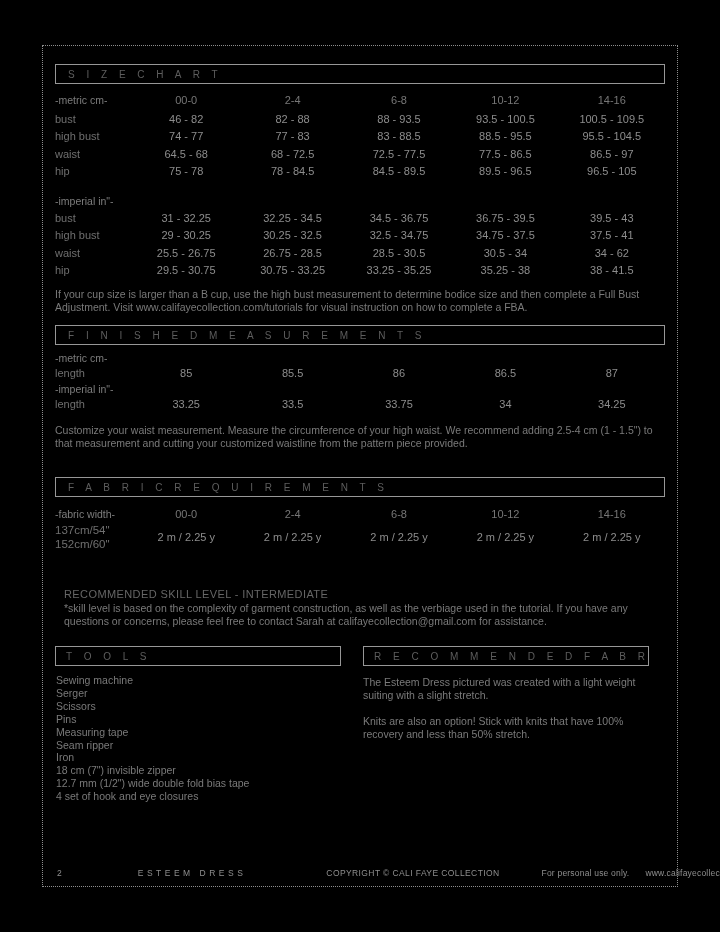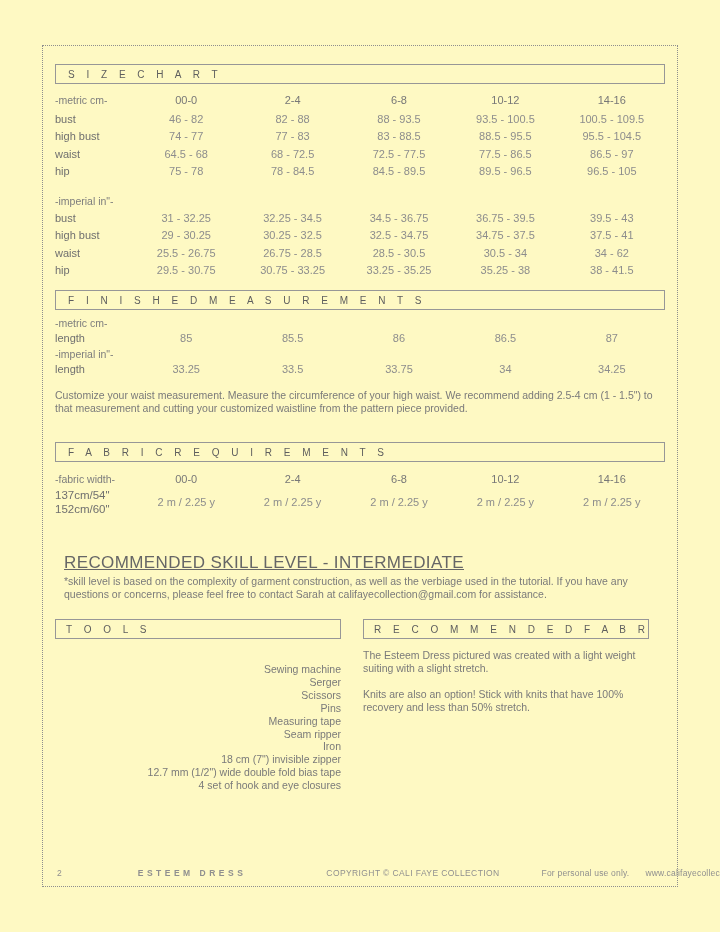--- a/index.html
+++ b/index.html
@@ -1,18 +1,18 @@
 <!DOCTYPE html>
 <html><head>
 <meta charset="utf-8">
 <style>
   * { margin:0; padding:0; box-sizing:border-box; }
   html,body { background:#ffffff; }
   body { width:720px; height:932px; font-family:"Liberation Sans", sans-serif; }
-  .page { position:relative; width:720px; height:932px; background:#fef9c3; overflow:hidden; }
+  .page { position:relative; width:720px; height:932px; background:#000000; overflow:hidden; }
   .frame { position:absolute; left:42px; top:45px; right:42px; bottom:45px;
            border:1px dotted #8e8e8e; padding:18px 12px 0 12px; }
 
   .hbox { border:1px solid #979797; color:#5e5e5e; font-size:10px;
           letter-spacing:4.5px; padding:4px 0 3px 12px; white-space:nowrap; overflow:hidden; }
 
   .grid-row { display:grid; grid-template-columns:78px repeat(5,1fr); align-items:center; }
   .sc-row { height:17.5px; }
   .fm-row { height:15.5px; }
   .cell { overflow:visible; white-space:nowrap; }
@@ -29,35 +29,35 @@
   .fm-box { margin-top:11px; }
   .fm-top { margin-top:5px; }
   .note-2 { margin-top:12px; }
 
   .fab-box { margin-top:27px; }
   .fab-hrow { margin-top:9px; height:16px; }
   .fab-vrow { height:30px; }
   .fw-lines { font-size:11.5px; line-height:14px; color:#6f6f6f; }
 
   .skill { margin-top:36px; padding-left:9px; }
-  .skill h2 { font-size:17px; font-weight:normal; color:#666666; letter-spacing:0.4px;text-decoration:underline; }
+  .skill h2 { font-size:11px; font-weight:normal; color:#666666; letter-spacing:0.4px; }
   .skill .note { margin-top:2px; max-width:585px; }
 
   .two-col { display:flex; gap:22px; margin-top:18px; }
   .col { width:286px; }
   .col .hbox { padding-left:10px; }
-  .tools-list { margin-top:24px; padding-left:1px;text-align:right; }
+  .tools-list { margin-top:8px; padding-left:1px; }
   .tool-item { font-size:10.5px; color:#7a7a7a; line-height:12.9px; list-style:none; }
   .fab-paras { margin-top:10px; }
   .fab-para { font-size:10.5px; color:#7a7a7a; line-height:13px; margin-bottom:13px; }
 
   .footer { position:absolute; left:12px; right:12px; bottom:8px;
             display:flex; align-items:baseline; font-size:8.5px; color:#8f8f8f; white-space:nowrap; }
   .f-page  { margin-left:2px; }
-  .f-title { margin-left:76px; letter-spacing:3.5px;font-weight:bold; }
+  .f-title { margin-left:76px; letter-spacing:3.5px; }
   .f-copy  { margin-left:80px; letter-spacing:0.4px; }
   .f-use   { margin-left:42px; letter-spacing:0.2px; }
   .f-site  { margin-left:16px; letter-spacing:0.2px; }
 </style>
 </head>
 <body>
 
 <div class="page">
   <div class="frame">
 
@@ -137,20 +137,21 @@
     </div>
     <div class="grid-row sc-row">
       <div class="cell rl">hip</div>
       <div class="cell cv">29.5 - 30.75</div>
       <div class="cell cv">30.75 - 33.25</div>
       <div class="cell cv">33.25 - 35.25</div>
       <div class="cell cv">35.25 - 38</div>
       <div class="cell cv">38 - 41.5</div>
     </div>
 
+    <p class="note note-1">If your cup size is larger than a B cup, use the high bust measurement to determine bodice size and then complete a Full Bust Adjustment.  Visit www.califayecollection.com/tutorials for visual instruction on how to complete a FBA.</p>
 
     <div class="hbox fm-box">
       <span>F I N I S H E D   M E A S U R E M E N T S</span>
     </div>
 
     <div class="grid-row fm-row fm-top">
       <div class="cell rl dim">-metric cm-</div>
     </div>
     <div class="grid-row fm-row">
       <div class="cell rl">length</div>

